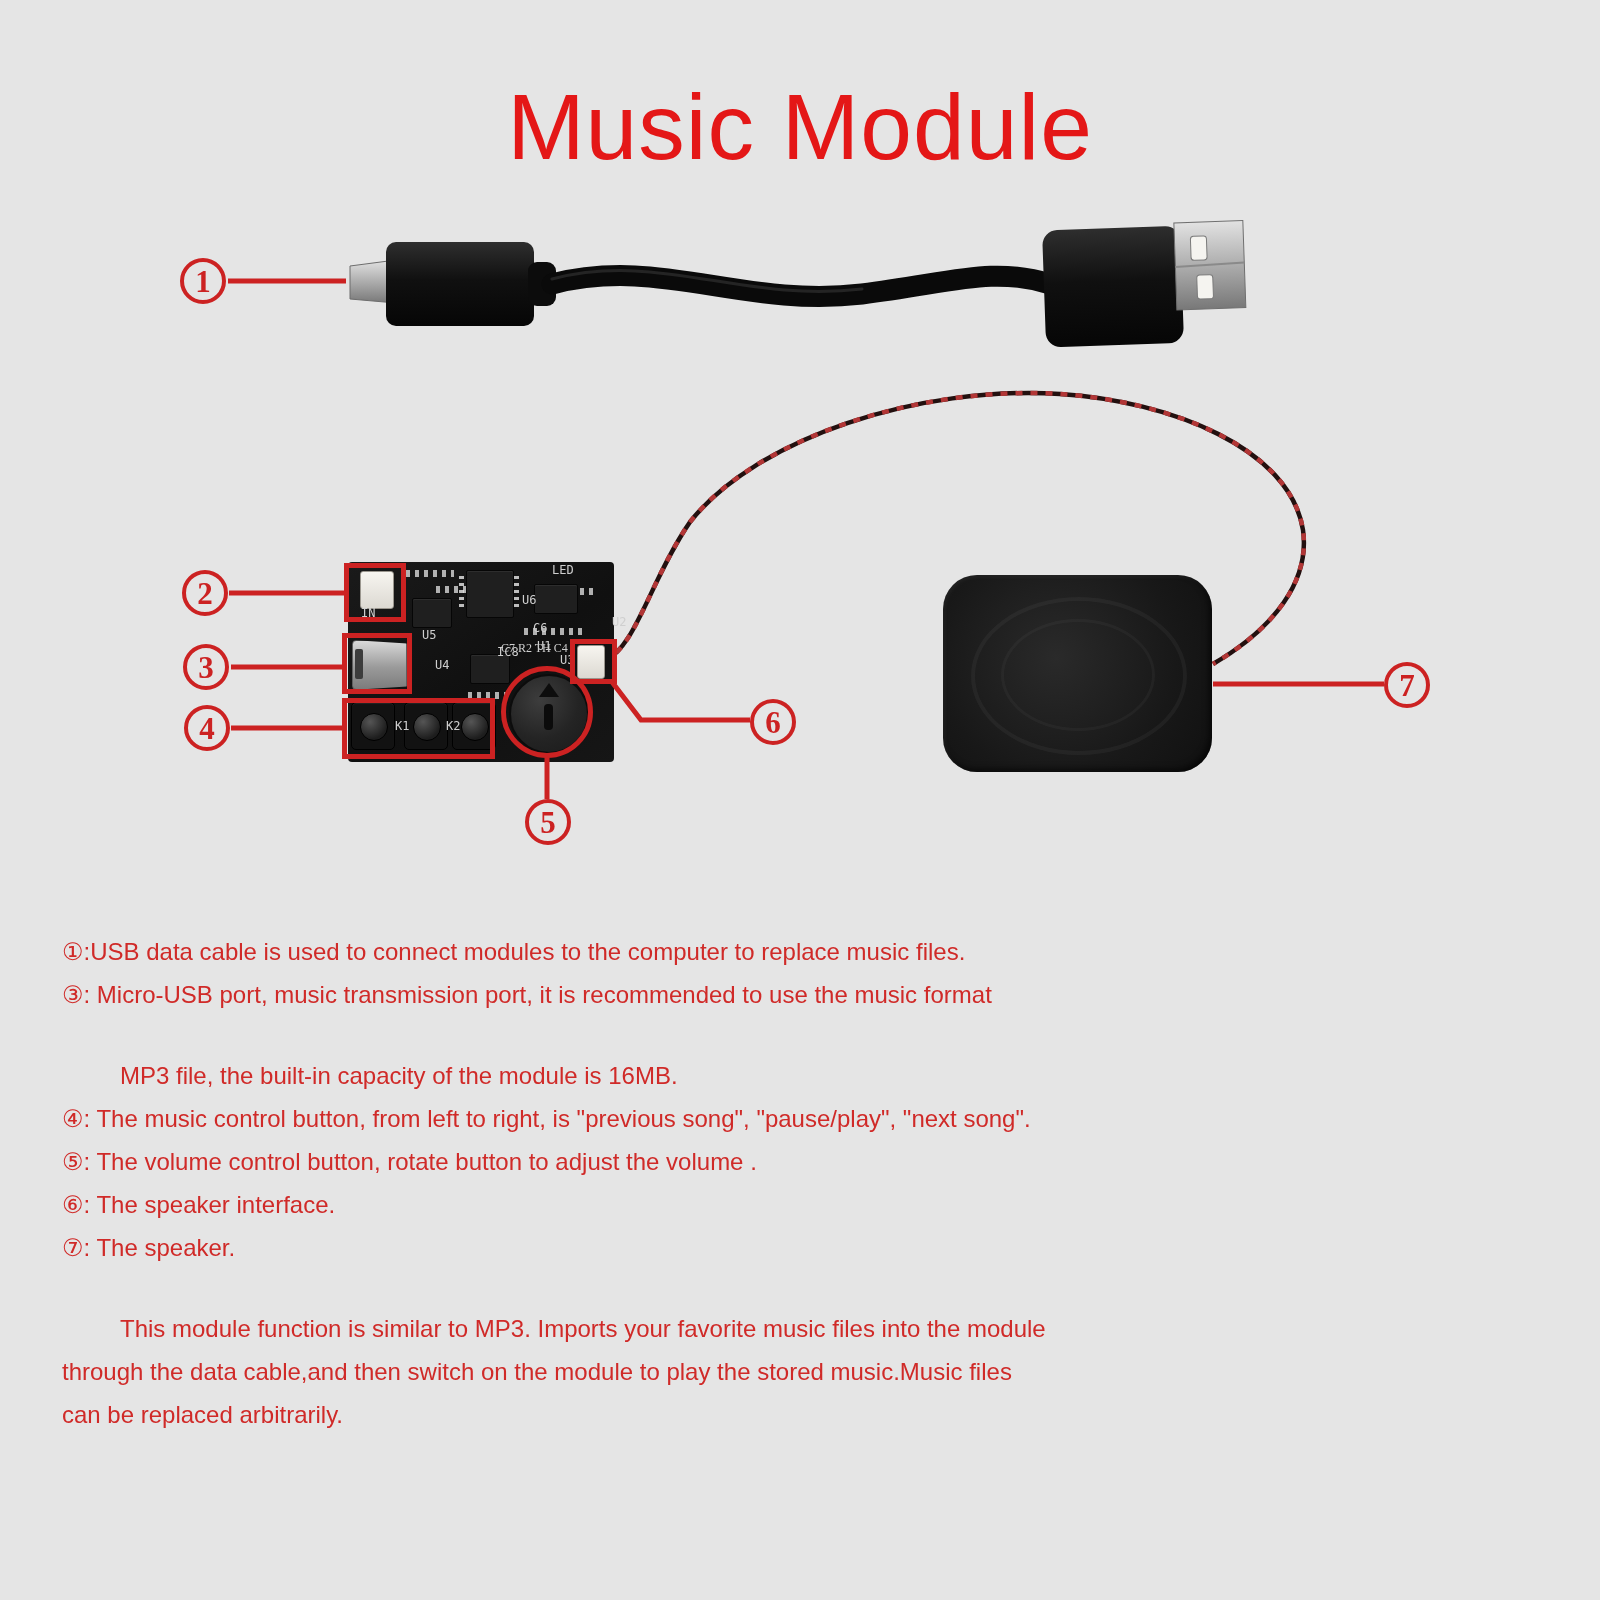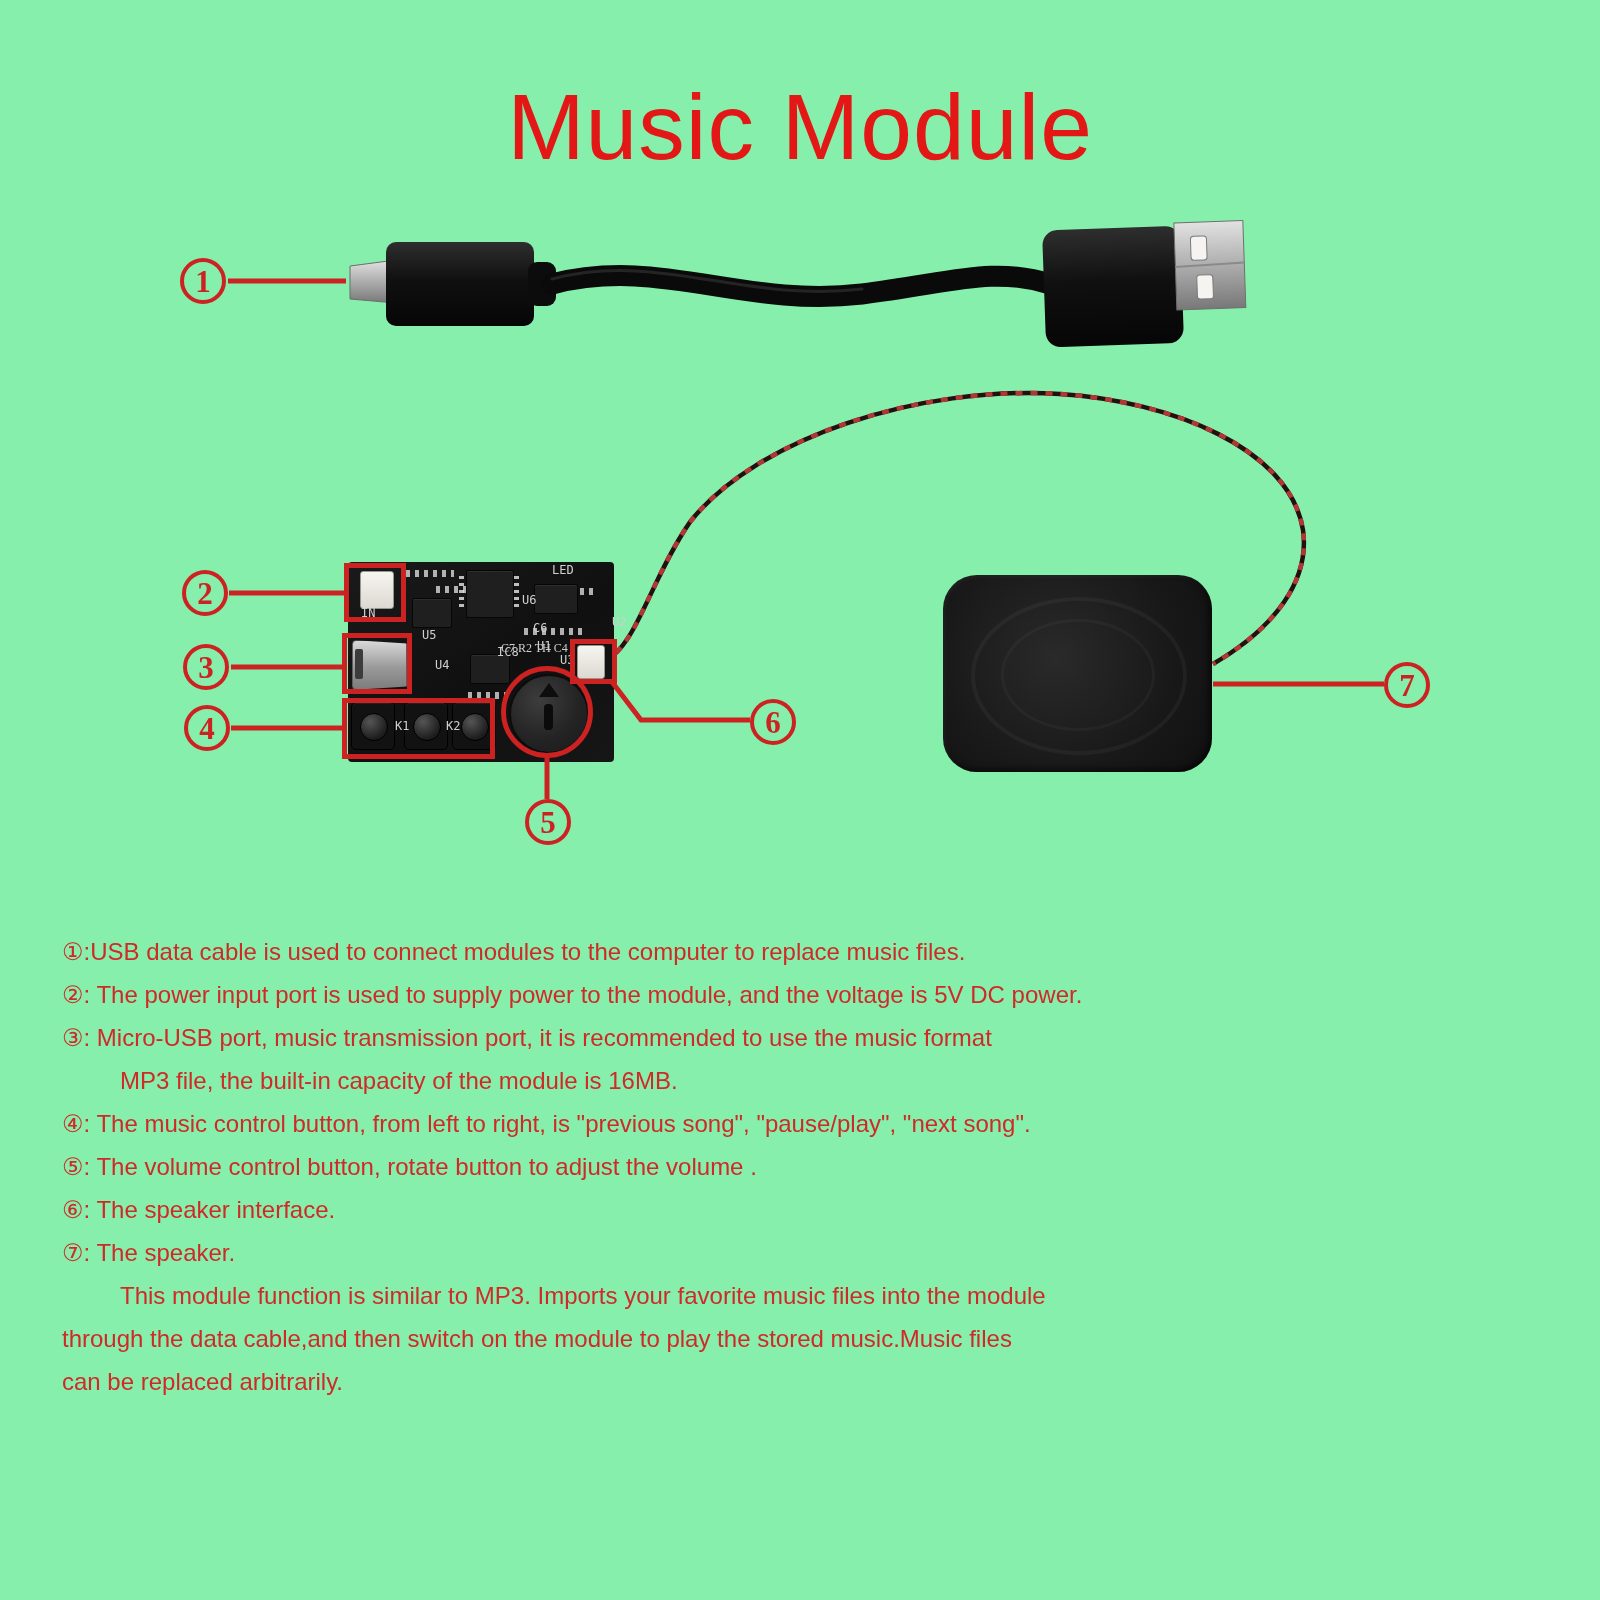--- a/index.html
+++ b/index.html
@@ -1,16 +1,16 @@
 <!DOCTYPE html>
 <html><head>
 <meta charset="utf-8">
 <style>
   html,body{margin:0;padding:0;background:#ffffff;}
-  .canvas{position:relative;width:1600px;height:1600px;background:#86efac;overflow:hidden;
+  .canvas{position:relative;width:1600px;height:1600px;background:#e5e5e5;overflow:hidden;
           font-family:"Liberation Sans","DejaVu Sans",sans-serif;}
 
   
   .title{position:absolute;left:0;right:0;top:74px;text-align:center;
          font-size:93px;font-weight:400;letter-spacing:1px;color:#e41717;}
 
   
   svg.layer{position:absolute;left:0;top:0;pointer-events:none;}
 
   
@@ -53,21 +53,21 @@
   
   .callout{position:absolute;width:46px;height:46px;border:4px solid #cc2222;border-radius:50%;
            box-sizing:border-box;display:flex;align-items:center;justify-content:center;
            color:#cc2222;font-family:"Liberation Serif","DejaVu Serif",serif;font-size:31px;font-weight:700;
            background:transparent;line-height:1;}
 
   
   .notes{position:absolute;left:62px;top:930px;width:1505px;color:#d02a28;
          font-size:24px;line-height:43px;font-family:"Liberation Sans","DejaVu Sans",sans-serif;}
   .notes .line{white-space:pre-wrap;}
-  .notes .indent{padding-left:58px;}
+  .notes .indent{padding-left:58px;margin-top:38px;}
 </style>
 </head>
 <body>
 
 <div class="canvas">
 
   <div class="title">Music Module</div>
 
   <svg class="layer" width="1600" height="1600" viewBox="0 0 1600 1600">
     <defs>
@@ -194,21 +194,20 @@
     </div>
   <div class="callout" style="left:750px;top:699px;">
       <span>6</span>
     </div>
   <div class="callout" style="left:1384px;top:662px;">
       <span>7</span>
     </div>
 
   <div class="notes">
     <div class="line">①:USB data cable is used to connect modules to the computer to replace music files.</div>
-    <div class="line">②: The power input port is used to supply power to the module, and the voltage is 5V DC power.</div>
     <div class="line">③: Micro-USB port, music transmission port, it is recommended to use the music format</div>
     <div class="line indent">MP3 file, the built-in capacity of the module is 16MB.</div>
     <div class="line">④: The music control button, from left to right, is "previous song", "pause/play", "next song".</div>
     <div class="line">⑤: The volume control button, rotate button to adjust the volume .</div>
     <div class="line">⑥: The speaker interface.</div>
     <div class="line">⑦: The speaker.</div>
     <div class="line indent">This module function is similar to MP3. Imports your favorite music files into the module</div>
     <div class="line">through the data cable,and then switch on the module to play the stored music.Music files</div>
     <div class="line">can be replaced arbitrarily.</div>
   </div>

